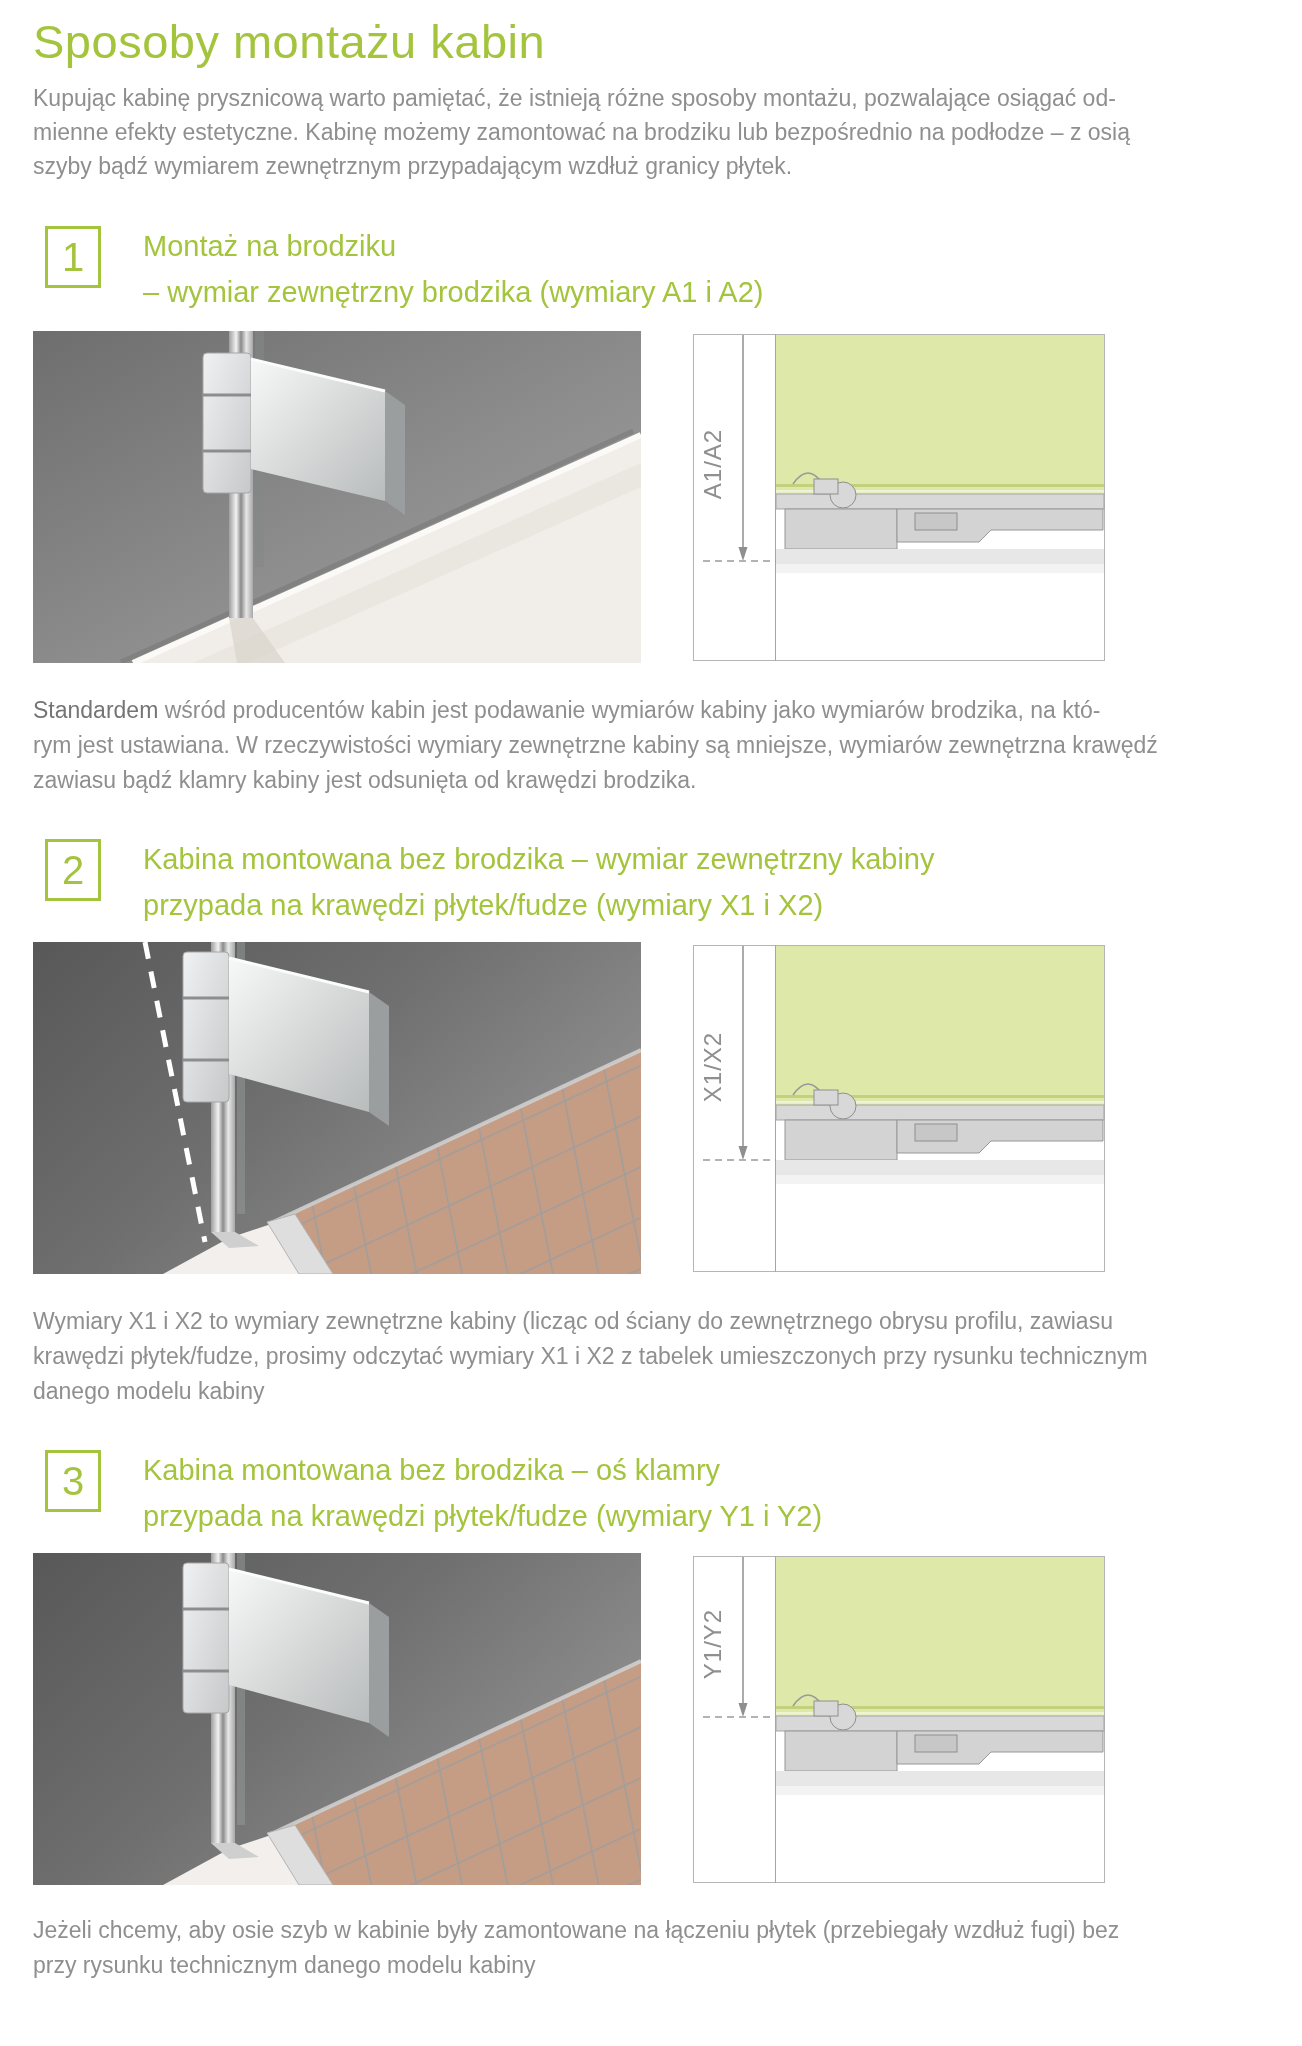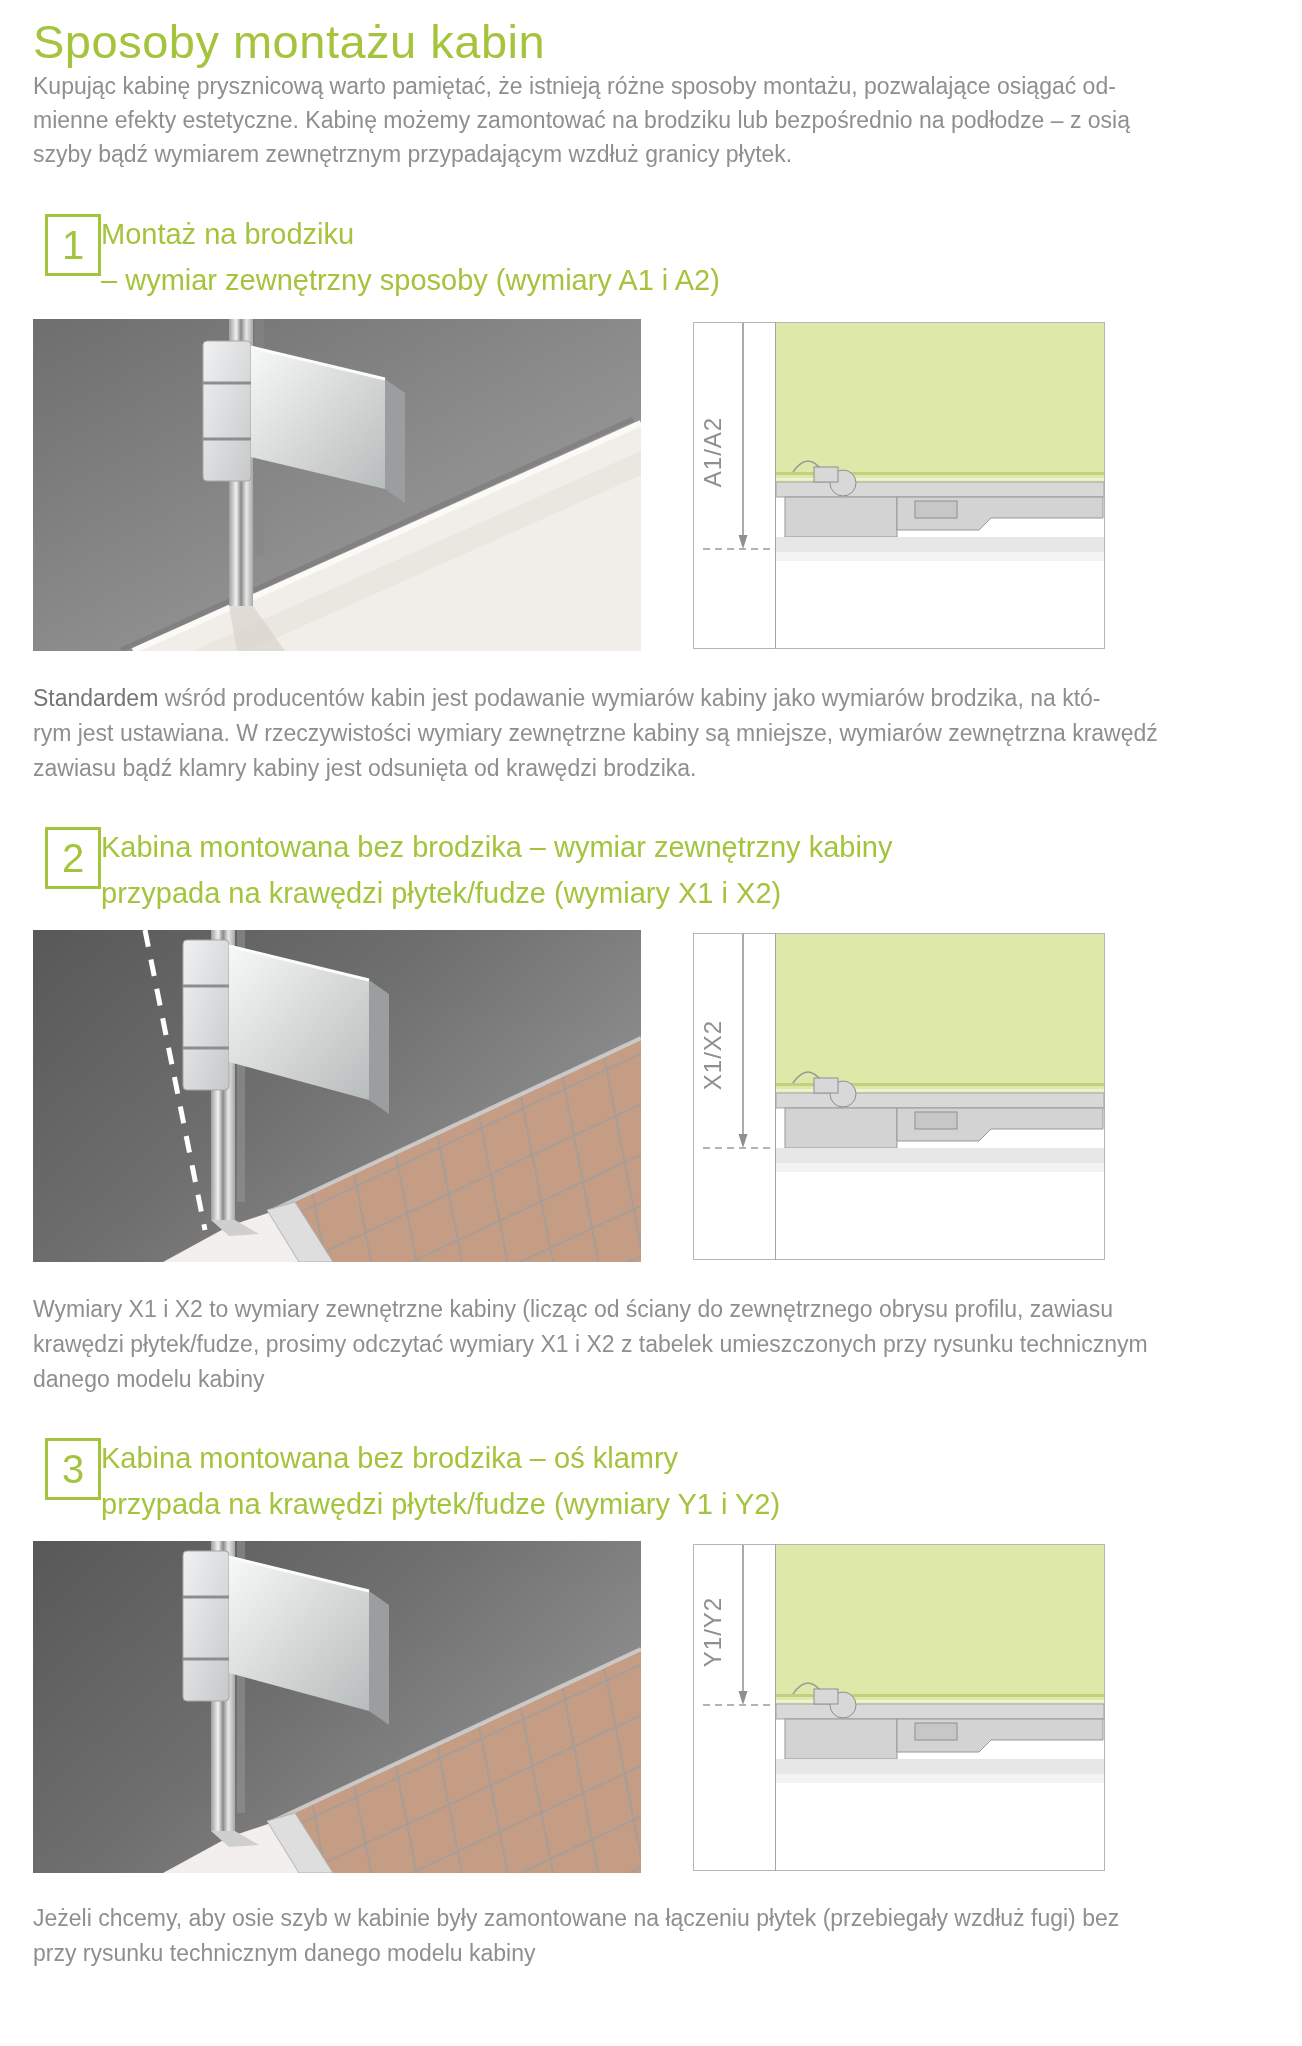--- a/index.html
+++ b/index.html
@@ -3,40 +3,41 @@
 <meta charset="utf-8">
 <style>
   html,body{margin:0;padding:0;background:#ffffff;}
   body{
     width:1302px;height:2046px;overflow:hidden;
     font-family:"Liberation Sans",sans-serif;
     -webkit-font-smoothing:antialiased;
   }
   .page{padding:0 33px;}
   .title{
-    margin:14px 0 0 0;
+    margin:14px 0 12px 0;
     font-size:47px;font-weight:400;letter-spacing:0.5px;
     color:#a3c43c;
   }
   .intro{}
   .body-line{
     font-size:23px;line-height:34px;color:#8f8f8f;
     white-space:nowrap;
   }
   .desc .body-line{line-height:35px;}
   .desc{margin-top:30px;}
   .desc strong{color:#757575;font-weight:normal;}
   .sec-head{display:flex;align-items:flex-start;margin-top:40px;}
   .num-box{
     width:50px;height:56px;margin-left:12px;margin-top:3px;
     border:3px solid #a3c43c;color:#a3c43c;
     display:flex;align-items:center;justify-content:center;
     font-size:40px;font-weight:400;flex:0 0 auto;
   }
   .sec-title{
+    margin-left:42px;
     font-size:29px;line-height:46px;font-weight:400;
     color:#a3c43c;white-space:nowrap;
   }
   .figs{position:relative;margin-top:16px;height:332px;}
   .photo{position:absolute;left:0;top:0;width:608px;height:332px;}
   .photo svg{display:block;width:608px;height:332px;}
   .diag{position:absolute;left:660px;top:3px;width:412px;height:327px;}
   .diag svg{display:block;width:412px;height:327px;}
   .dlabel{
     font-family:"Liberation Sans",sans-serif;
@@ -91,21 +92,21 @@
     <div class="body-line">Kupując kabinę prysznicową warto pamiętać, że istnieją różne sposoby montażu, pozwalające osiągać od-</div>
     <div class="body-line">mienne efekty estetyczne. Kabinę możemy zamontować na brodziku lub bezpośrednio na podłodze – z osią</div>
     <div class="body-line">szyby bądź wymiarem zewnętrznym przypadającym wzdłuż granicy płytek.</div>
   </div>
 
   <section class="s1">
     <div class="sec-head">
       <div class="num-box">1</div>
       <div class="sec-title">
         <div>Montaż na brodziku</div>
-        <div>– wymiar zewnętrzny sposoby (wymiary A1 i A2)</div>
+        <div>– wymiar zewnętrzny brodzika (wymiary A1 i A2)</div>
       </div>
     </div>
 
     <div class="figs">
       <div class="photo">
         <svg viewBox="0 0 608 332">
           <rect width="608" height="332" fill="url(#wallA)"></rect>
           <line x1="88" y1="331" x2="600" y2="100" stroke="#6a6a6a" stroke-width="5" opacity="0.35"></line>
           <polygon points="100,332 608,104 608,332" fill="#f1eeea"></polygon>
           <line x1="100" y1="332" x2="608" y2="104" stroke="#fbfaf7" stroke-width="6"></line>

